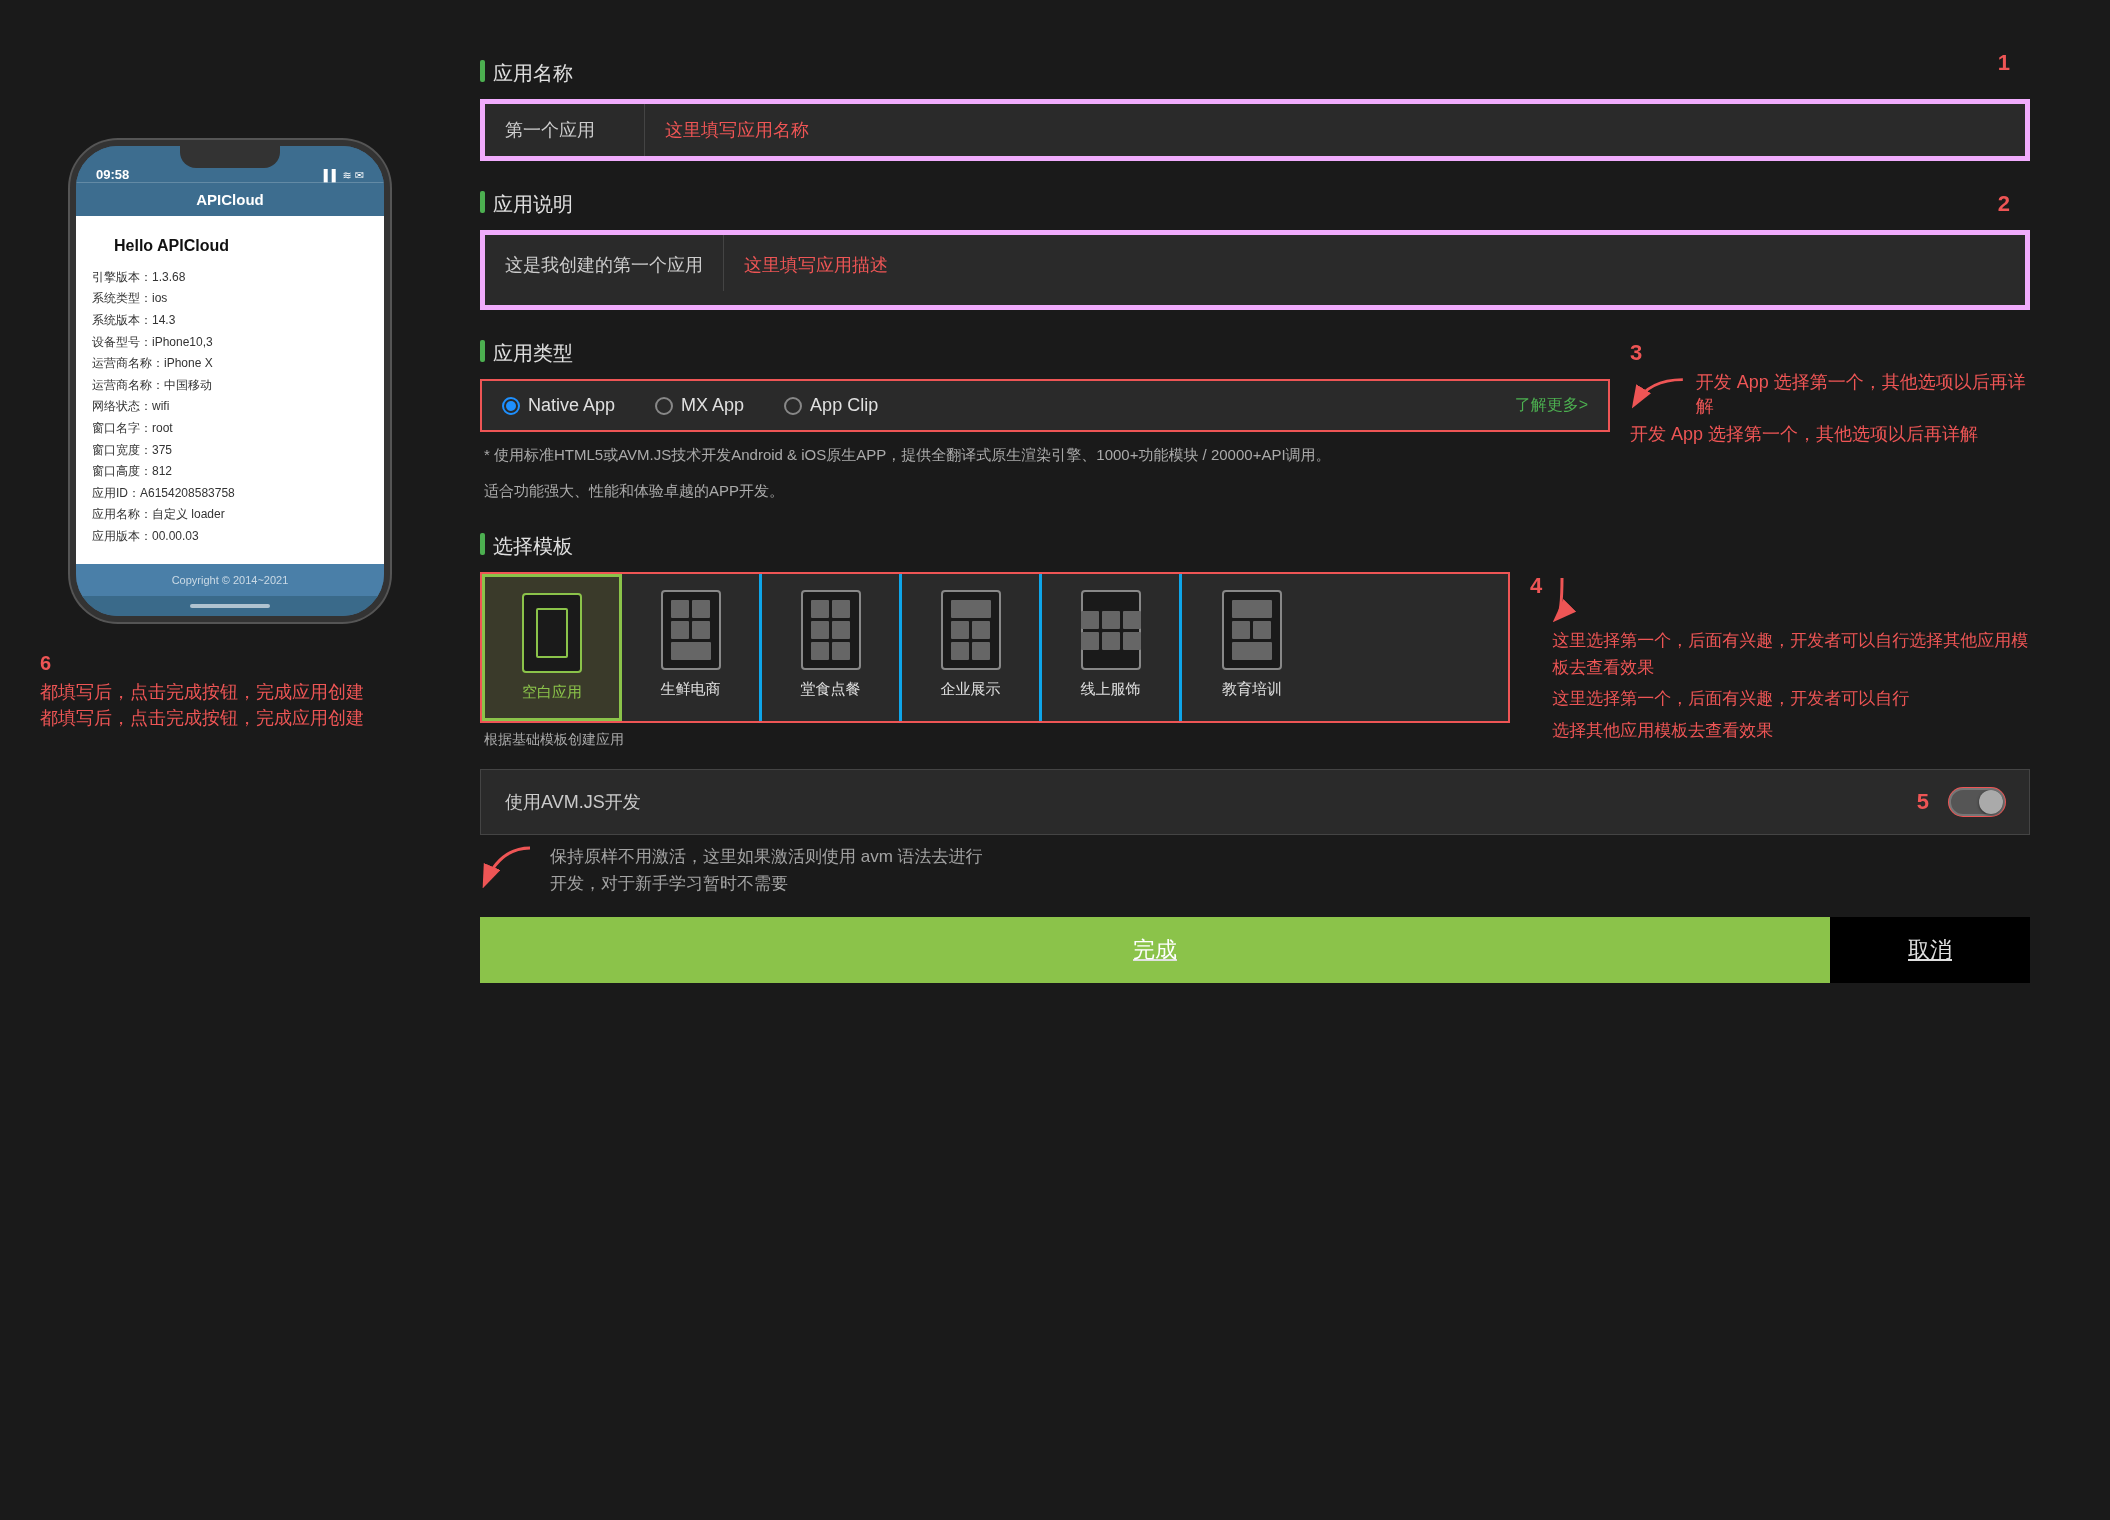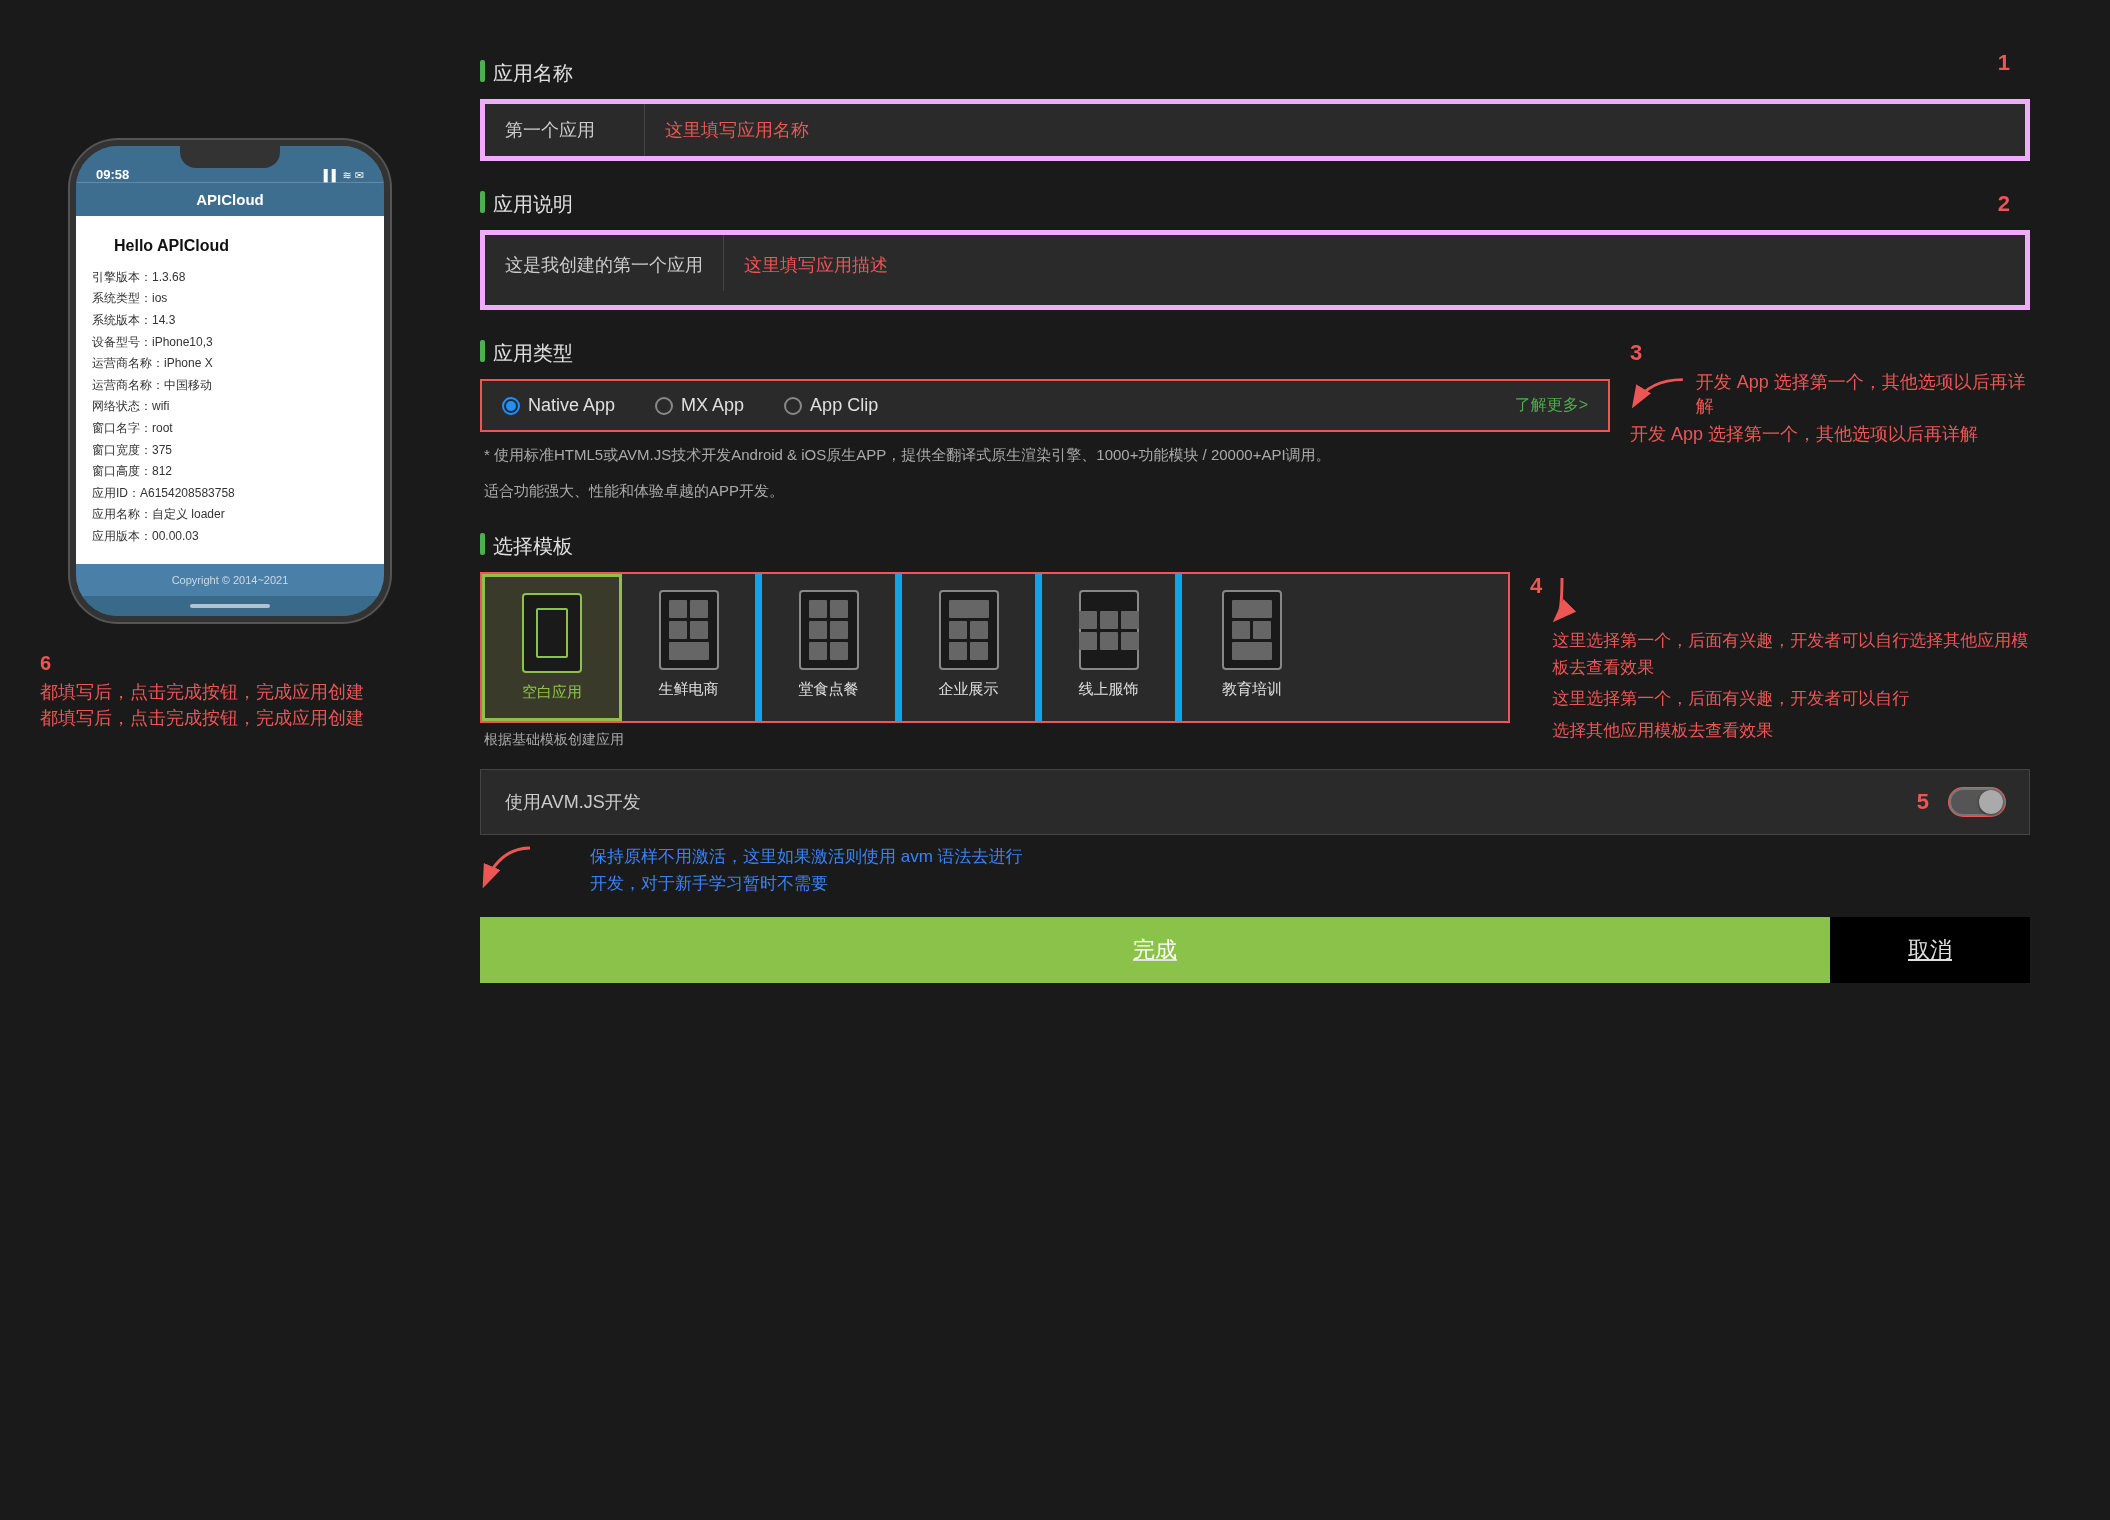--- a/index.html
+++ b/index.html
@@ -254,21 +254,21 @@
       border: 2px solid #e55;
       background: #2a2a2a;
       padding: 0;
       overflow: hidden;
     }
     .template-item {
       display: flex;
       flex-direction: column;
       align-items: center;
       padding: 16px 20px;
-      border-right: 7px solid #0ea5e9;
+      border-right: 3px solid #0ea5e9;
       cursor: pointer;
       min-width: 140px;
     }
     .template-item:last-child {
       border-right: none;
     }
     .template-item.selected {
       background: #3a3a2a;
       border: 3px solid #8bc34a;
       position: relative;
@@ -661,21 +661,21 @@
 
     <div style="display:flex;gap:10px;margin-top:8px;align-items:flex-start;">
       <svg width="60" height="50" viewBox="0 0 60 50">
         <defs>
             <marker id="ah5" markerWidth="8" markerHeight="8" refX="6" refY="3" orient="auto">
               <path d="M0,0 L0,6 L8,3 z" fill="#e55"></path>
             </marker>
           </defs>
         <path d="M50,5 Q20,5 5,40" stroke="#e55" stroke-width="3" fill="none" marker-end="url(#ah5)"></path>
       </svg>
-      <div style="color:#3b82f6;font-size:17px;line-height:1.6;margin-left:40px;">保持原样不用激活，这里如果激活则使用 avm 语法去进行<br>开发，对于新手学习暂时不需要</div>
+      <div style="color:#a3a3a3;font-size:17px;line-height:1.6;">保持原样不用激活，这里如果激活则使用 avm 语法去进行<br>开发，对于新手学习暂时不需要</div>
     </div>
   </div>
 
   <div class="btn-row">
     <button class="btn-done">完成</button>
     <button class="btn-cancel">取消</button>
   </div>
 
 </div>
 

